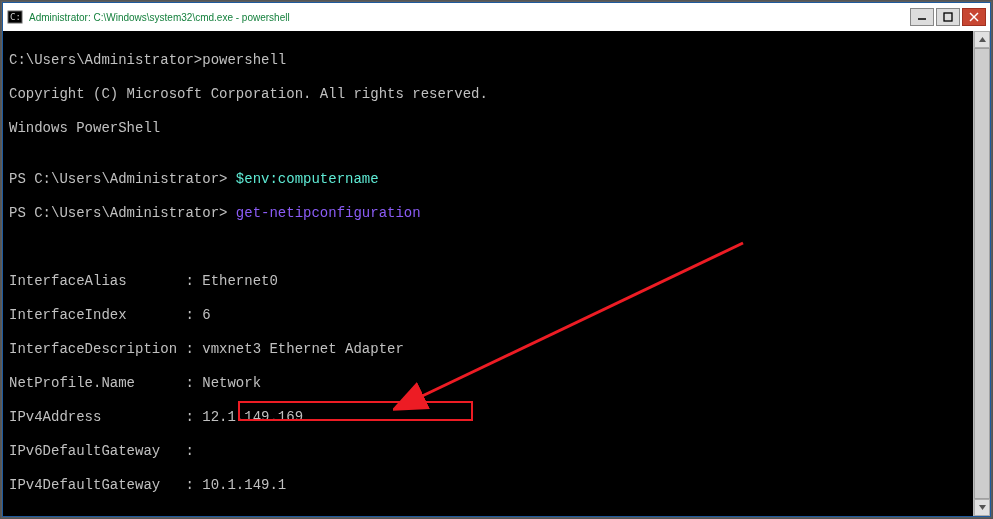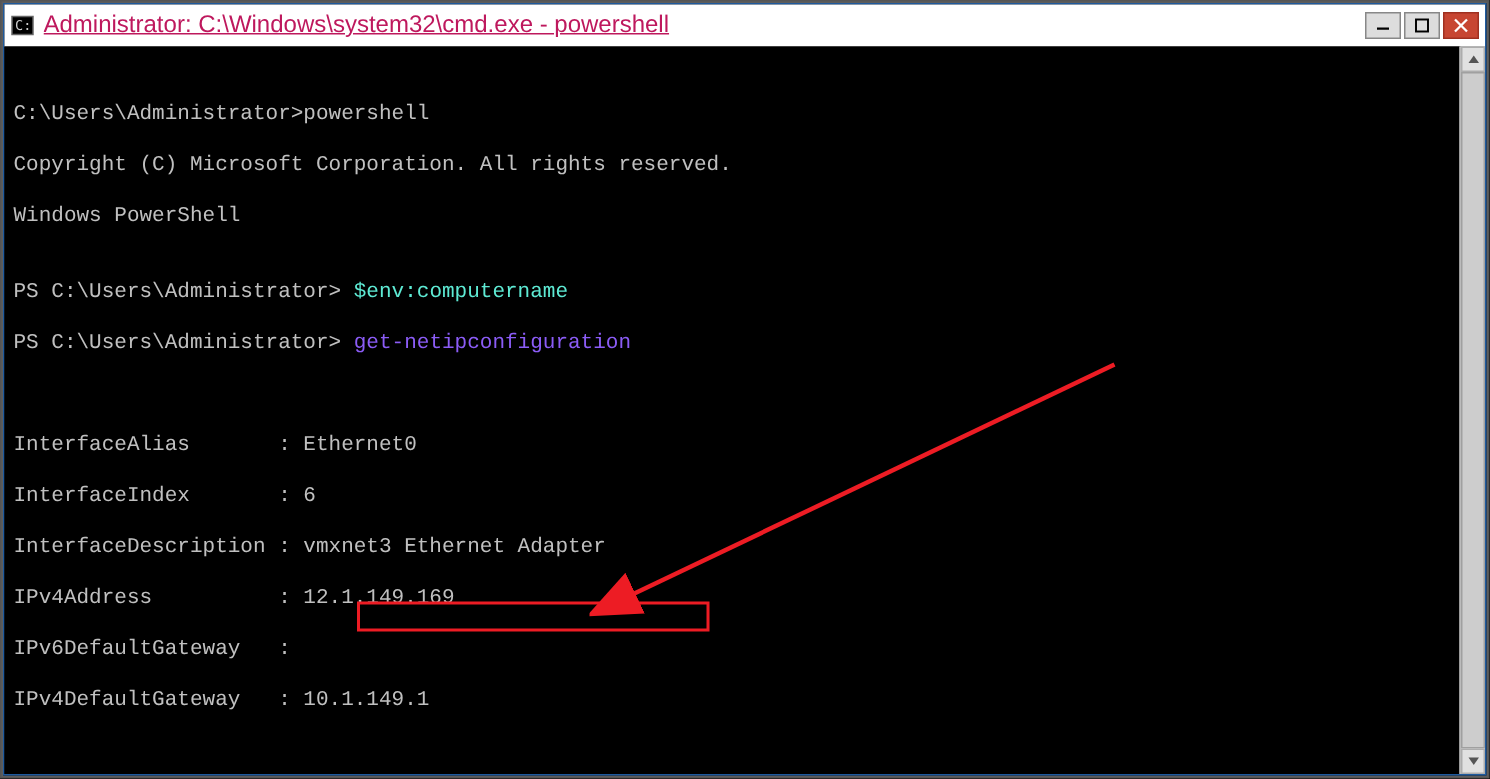--- a/index.html
+++ b/index.html
@@ -30,25 +30,24 @@
     flex-shrink: 0;
   }
   .titlebar-icon {
     width: 16px; height: 16px;
     margin-right: 6px;
     display: flex; align-items: center; justify-content: center;
   }
   .titlebar-title {
     flex: 1;
     font-family: "Segoe UI", Tahoma, sans-serif;
-    font-size: 16px;
-    color: #be185d;
+    font-size: 10px;
+    color: #15803d;
     white-space: nowrap;
     overflow: hidden;
-    text-decoration: underline;
   }
   .titlebar-buttons { display: flex; gap: 2px; }
   .tbtn {
     width: 24px; height: 18px;
     border: 1px solid #888;
     background: #ddd;
     display: flex; align-items: center; justify-content: center;
     font-family: "Segoe UI", sans-serif;
     font-size: 11px;
     color: #000;
@@ -56,21 +55,21 @@
   }
   .tbtn.close { background: #c74632; color: #fff; border-color:#a03020;}
   .tbtn svg { display:block; }
 
   .client {
     flex: 1;
     background: #000;
     color: #c0c0c0;
     font-size: 14px;
     line-height: 17px;
-    padding: 20px 6px;
+    padding: 4px 6px;
     position: relative;
     white-space: pre;
     overflow: hidden;
   }
   .client .row { white-space: pre; }
   .prompt-path { color: #c0c0c0; }
   .cmd-green { color: #5eead4; }
   .cmd-yellow { color: #8b5cf6; }
   .plain { color: #c0c0c0; }
 
@@ -149,20 +148,21 @@
 <div class="row plain">Copyright (C) Microsoft Corporation. All rights reserved.</div>
 <div class="row plain">Windows PowerShell</div>
 <div class="row plain"></div>
 <div class="row"><span class="prompt-path">PS C:\Users\Administrator&gt; </span><span class="cmd-green">$env:computername</span></div>
 <div class="row"><span class="prompt-path">PS C:\Users\Administrator&gt; </span><span class="cmd-yellow">get-netipconfiguration</span></div>
 <div class="row plain"></div>
 <div class="row plain"></div>
 <div class="row plain">InterfaceAlias       : Ethernet0</div>
 <div class="row plain">InterfaceIndex       : 6</div>
 <div class="row plain">InterfaceDescription : vmxnet3 Ethernet Adapter</div>
+<div class="row plain">NetProfile.Name      : Network</div>
 <div class="row plain">IPv4Address          : 12.1.149.169</div>
 <div class="row plain">IPv6DefaultGateway   :</div>
 <div class="row plain">IPv4DefaultGateway   : 10.1.149.1</div>
 
 
 <div class="row plain"></div>
 <div class="row plain"></div>
 <div class="row plain"></div>
 
 

